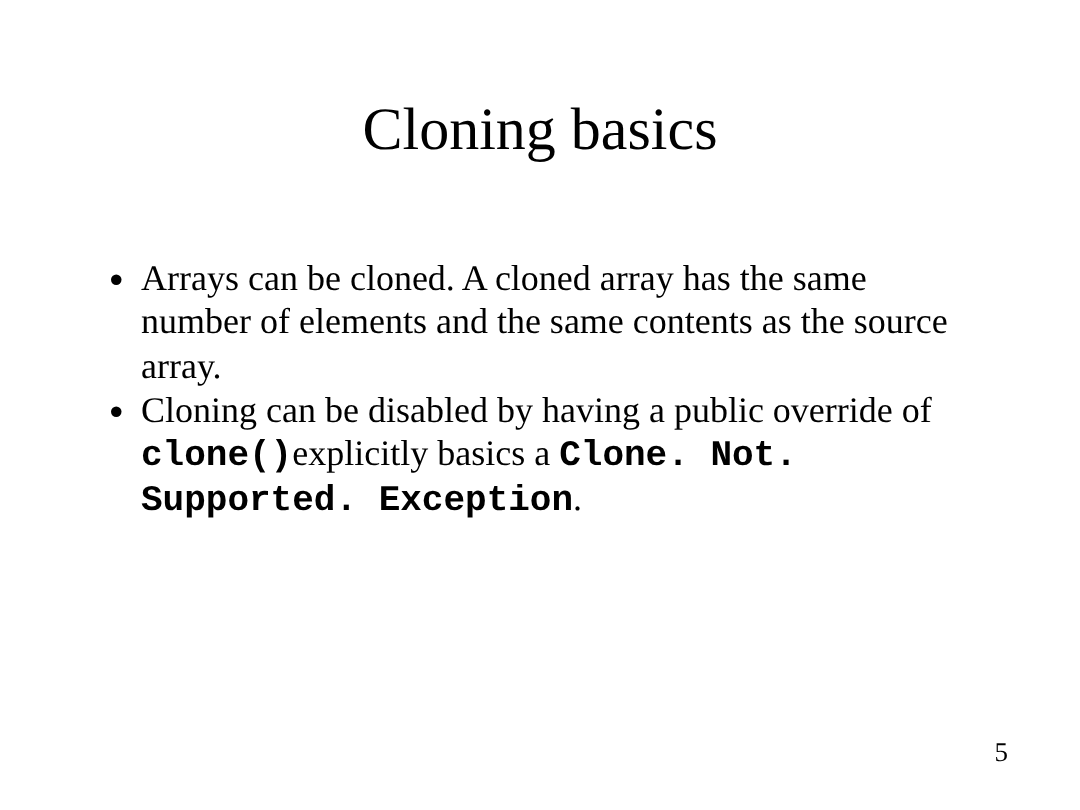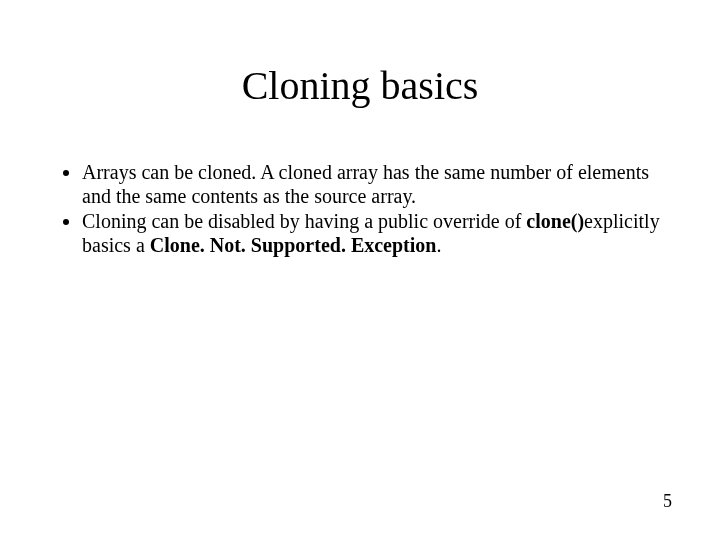--- a/index.html
+++ b/index.html
@@ -27,32 +27,32 @@
     font-size: 40px;
     font-weight: 400;
   }
   .body {
     position: absolute;
     top: 160px;
     left: 54px;
     right: 54px;
   }
   ul.bullets {
-    margin: 0;
+    margin: 12px;
     padding: 0 0 0 28px;
     list-style-type: disc;
-    font-size: 20px;
+    font-size: 24px;
     line-height: 1.22;
   }
   ul.bullets li {
     margin: 0 0 0 0;
     padding: 0;
   }
   .code {
-    font-family: Liberation Serif, serif;
+    font-family: Liberation Mono, monospace;
     font-weight: bold;
   }
   .pagenum {
     position: absolute;
     bottom: 28px;
     right: 48px;
     font-size: 18px;
   }
 </style>
 </head>

